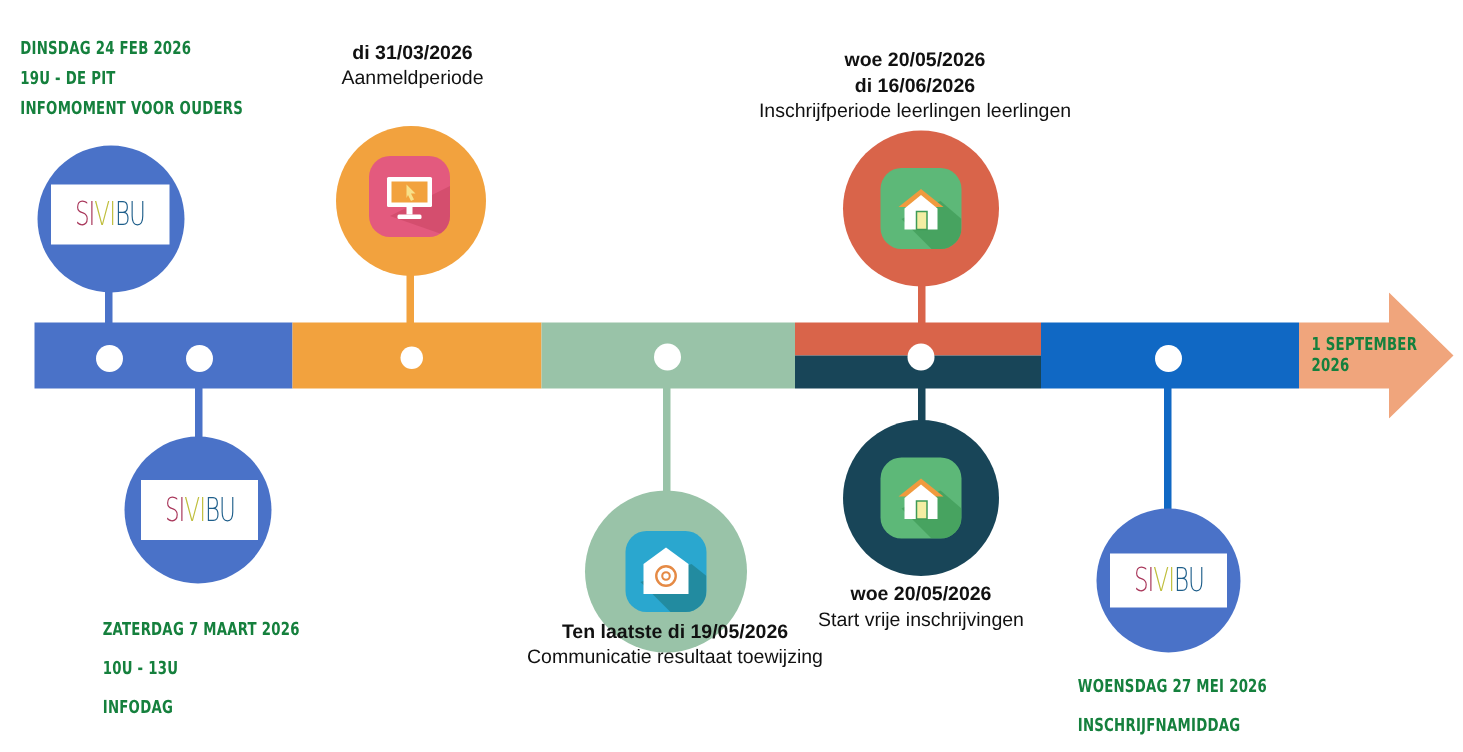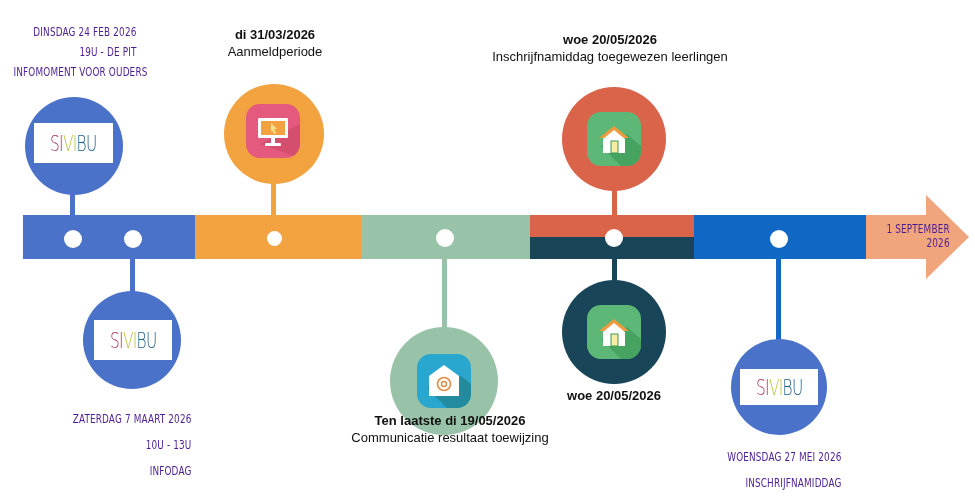--- a/index.html
+++ b/index.html
@@ -1,18 +1,18 @@
 <!DOCTYPE html>
 <html><head>
 <meta charset="utf-8">
 <style>
   html, body { margin:0; padding:0; background:#ffffff; }
   body { width:975px; height:501px; position:relative; overflow:hidden; font-family:"Liberation Sans", sans-serif; }
   .abs { position:absolute; }
-  .hand { font-family:"DejaVu Sans Condensed","DejaVu Sans", sans-serif; font-stretch:condensed; color:#4c1d95; text-transform:uppercase; letter-spacing:0.2px; font-weight:400; text-align:right; white-space:nowrap; }
+  .hand { font-family:"DejaVu Sans Condensed","DejaVu Sans", sans-serif; font-stretch:condensed; color:#15803d; text-transform:uppercase; letter-spacing:0.2px; font-weight:700; text-align:left; white-space:nowrap; }
   .hand-line { font-size:12px; line-height:14px; transform:scaleX(0.82); display:block; }
   .lbl { text-align:center; color:#111; white-space:nowrap; }
   .lbl .b { font-weight:bold; font-size:13px; line-height:17px; display:block;text-align:center; }
   .lbl .n { font-size:13px; line-height:17px; display:block; }
   .seg { position:absolute; top:215px; height:44px; }
   .dot { position:absolute; width:18px; height:18px; border-radius:50%; background:#fff; }
   .stem { position:absolute; width:5px; }
   .circle { position:absolute; border-radius:50%; }
   .sivibu-box { position:absolute; background:#fff; display:flex; align-items:center; justify-content:center; }
   .sivibu-box span { font-family:"DejaVu Sans", sans-serif; font-weight:300; font-size:22px; transform:scaleX(0.7); display:inline-block; letter-spacing:-1px; }
@@ -93,21 +93,22 @@
     <circle cx="27" cy="30" r="2.5" fill="none" stroke="#E58A45" stroke-width="1.4"></circle>
   </svg>
 </div>
 <div class="abs lbl" style="left:330px;top:412px;width:240px;">
   <span class="b">Ten laatste di 19/05/2026</span>
   <span class="n">Communicatie resultaat toewijzing</span>
 </div>
 
 <div class="abs lbl" style="left:480px;top:31px;width:260px;">
   <span class="b">woe 20/05/2026</span>
-  <span class="n">Inschrijfnamiddag toegewezen leerlingen</span>
+  <span class="b">di 16/06/2026</span>
+  <span class="n">Inschrijfperiode leerlingen leerlingen</span>
 </div>
 <div class="circle" style="left:562px;top:87px;width:104px;height:104px;background:#D9644A;"></div>
 <div class="tile" style="left:587px;top:112px;background:#5DB878;">
   <svg width="54" height="54" viewBox="0 0 54 54">
     <polygon points="14,34 34,54 54,54 54,34 40,22" fill="#3E9A56" opacity="0.7"></polygon>
     <polygon points="27,14 42,26 12,26" fill="#F09A3E"></polygon>
     <polygon points="27,18 38,27 38,41 16,41 16,27" fill="#fff"></polygon>
     <rect x="24" y="29" width="7" height="12" fill="#F4EDA3" stroke="#3E9A56" stroke-width="1"></rect>
   </svg>
 </div>
@@ -118,20 +119,21 @@
 <div class="tile" style="left:587px;top:305px;background:#5DB878;">
   <svg width="54" height="54" viewBox="0 0 54 54">
     <polygon points="14,34 34,54 54,54 54,34 40,22" fill="#3E9A56" opacity="0.7"></polygon>
     <polygon points="27,14 42,26 12,26" fill="#F09A3E"></polygon>
     <polygon points="27,18 38,27 38,41 16,41 16,27" fill="#fff"></polygon>
     <rect x="24" y="29" width="7" height="12" fill="#F4EDA3" stroke="#3E9A56" stroke-width="1"></rect>
   </svg>
 </div>
 <div class="abs lbl" style="left:514px;top:387px;width:200px;">
   <span class="b">woe 20/05/2026</span>
+  <span class="n">Start vrije inschrijvingen</span>
 </div>
 
 <div class="stem" style="left:776px;top:258px;height:84px;background:#1068C4;"></div>
 <div class="circle" style="left:731px;top:339px;width:96px;height:96px;background:#4A72C8;"></div>
 <div class="sivibu-box sivibu" style="left:740px;top:369px;width:78px;height:36px;">
     <span><span style="color: rgb(168, 54, 90); transform: none; font-size: inherit;">S</span><span style="color: rgb(168, 54, 90); transform: none; font-size: inherit;">I</span><span style="color: rgb(191, 190, 60); transform: none; font-size: inherit;">V</span><span style="color: rgb(191, 190, 60); transform: none; font-size: inherit;">I</span><span style="color: rgb(30, 94, 138); transform: none; font-size: inherit;">B</span><span style="color: rgb(30, 94, 138); transform: none; font-size: inherit;">U</span></span>
   </div>
 <div class="abs hand" style="left:705px;top:444px;width:150px;">
   <span class="hand-line" style="line-height:26px;">Woensdag 27 mei 2026</span>
   <span class="hand-line" style="line-height:26px;">Inschrijfnamiddag</span>

